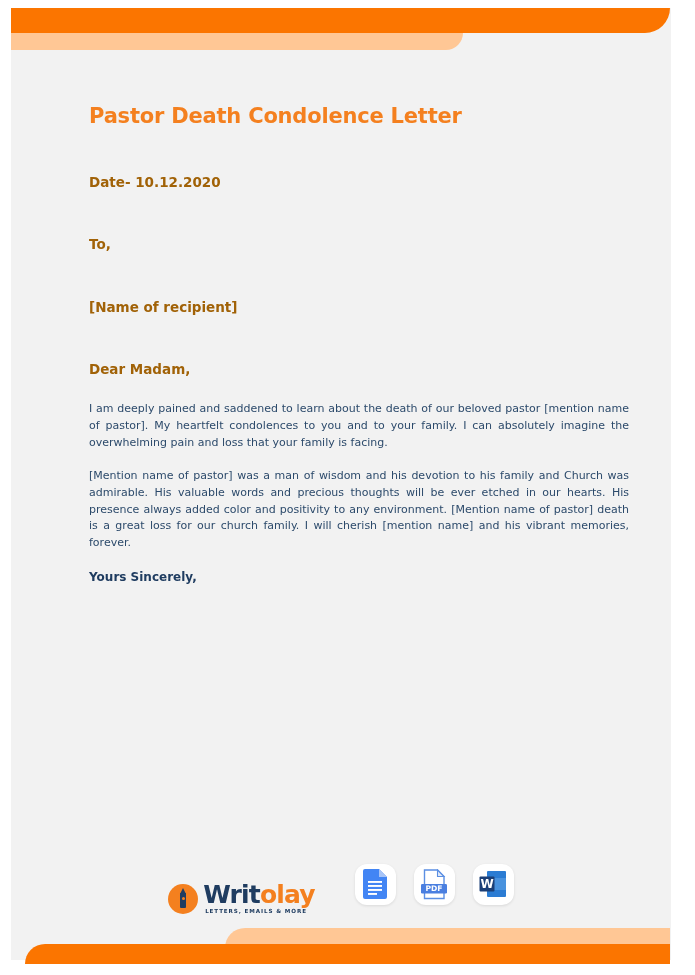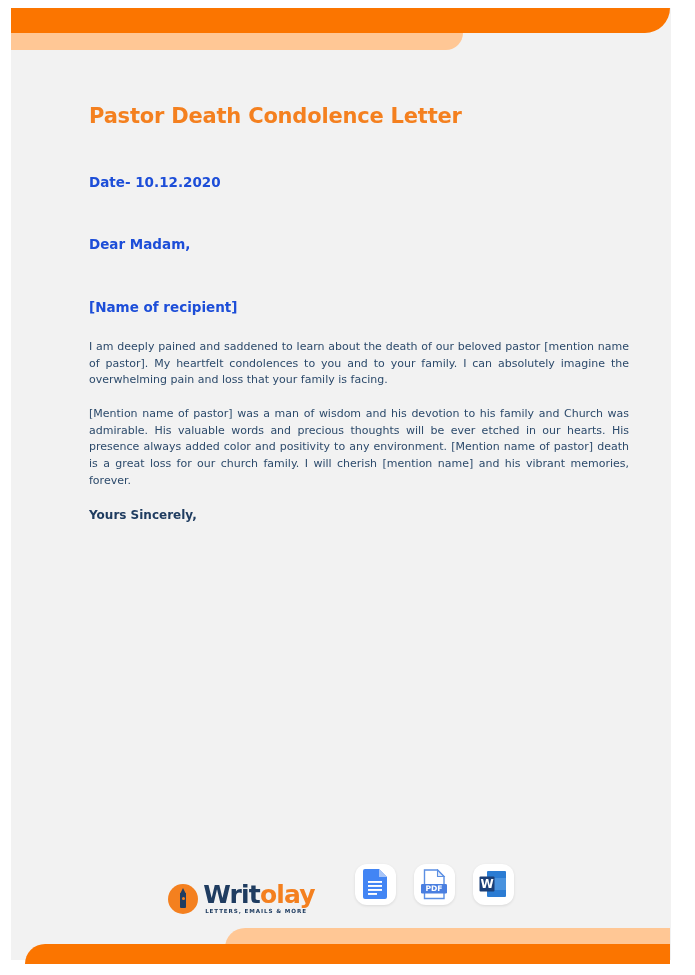--- a/index.html
+++ b/index.html
@@ -91,21 +91,21 @@
     font-weight: bold;
     color: #f4801f;
     letter-spacing: -0.2px;
     line-height: 1.2;
     margin-bottom: 30px;
   }
 
   .meta-line {
     font-size: 13.5px;
     font-weight: bold;
-    color: #1d4ed8;
+    color: #a16207;
     line-height: 1.35;
     margin-bottom: 23px;
     margin-top: 44px;
   }
 
   .body-para {
     font-size: 11px;
     color: #2c4a6b;
     line-height: 1.52;
     text-align: justify;
@@ -212,24 +212,25 @@
 <div id="page">
 
   <div class="sheet">
 
     <div class="content">
 
       <div class="doc-title">Pastor Death Condolence Letter</div>
 
       <div class="meta-line">Date- 10.12.2020</div>
 
+      <div class="meta-line">To,</div>
+
+      <div class="meta-line">[Name of recipient]</div>
 
       <div class="meta-line">Dear Madam,</div>
-
-      <div class="meta-line">[Name of recipient]</div>
 
       <p class="body-para">I am deeply pained and saddened to learn about the death of our beloved pastor [mention name of pastor]. My heartfelt condolences to you and to your family. I can absolutely imagine the overwhelming pain and loss that your family is facing.</p>
 
       <p class="body-para">[Mention name of pastor] was a man of wisdom and his devotion to his family and Church was admirable. His valuable words and precious thoughts will be ever etched in our hearts. His presence always added color and positivity to any environment. [Mention name of pastor] death is a great loss for our church family. I will cherish [mention name] and his vibrant memories, forever.</p>
 
 
       <div class="sign-off">Yours Sincerely,</div>
     </div>
 
     <div class="footer">

